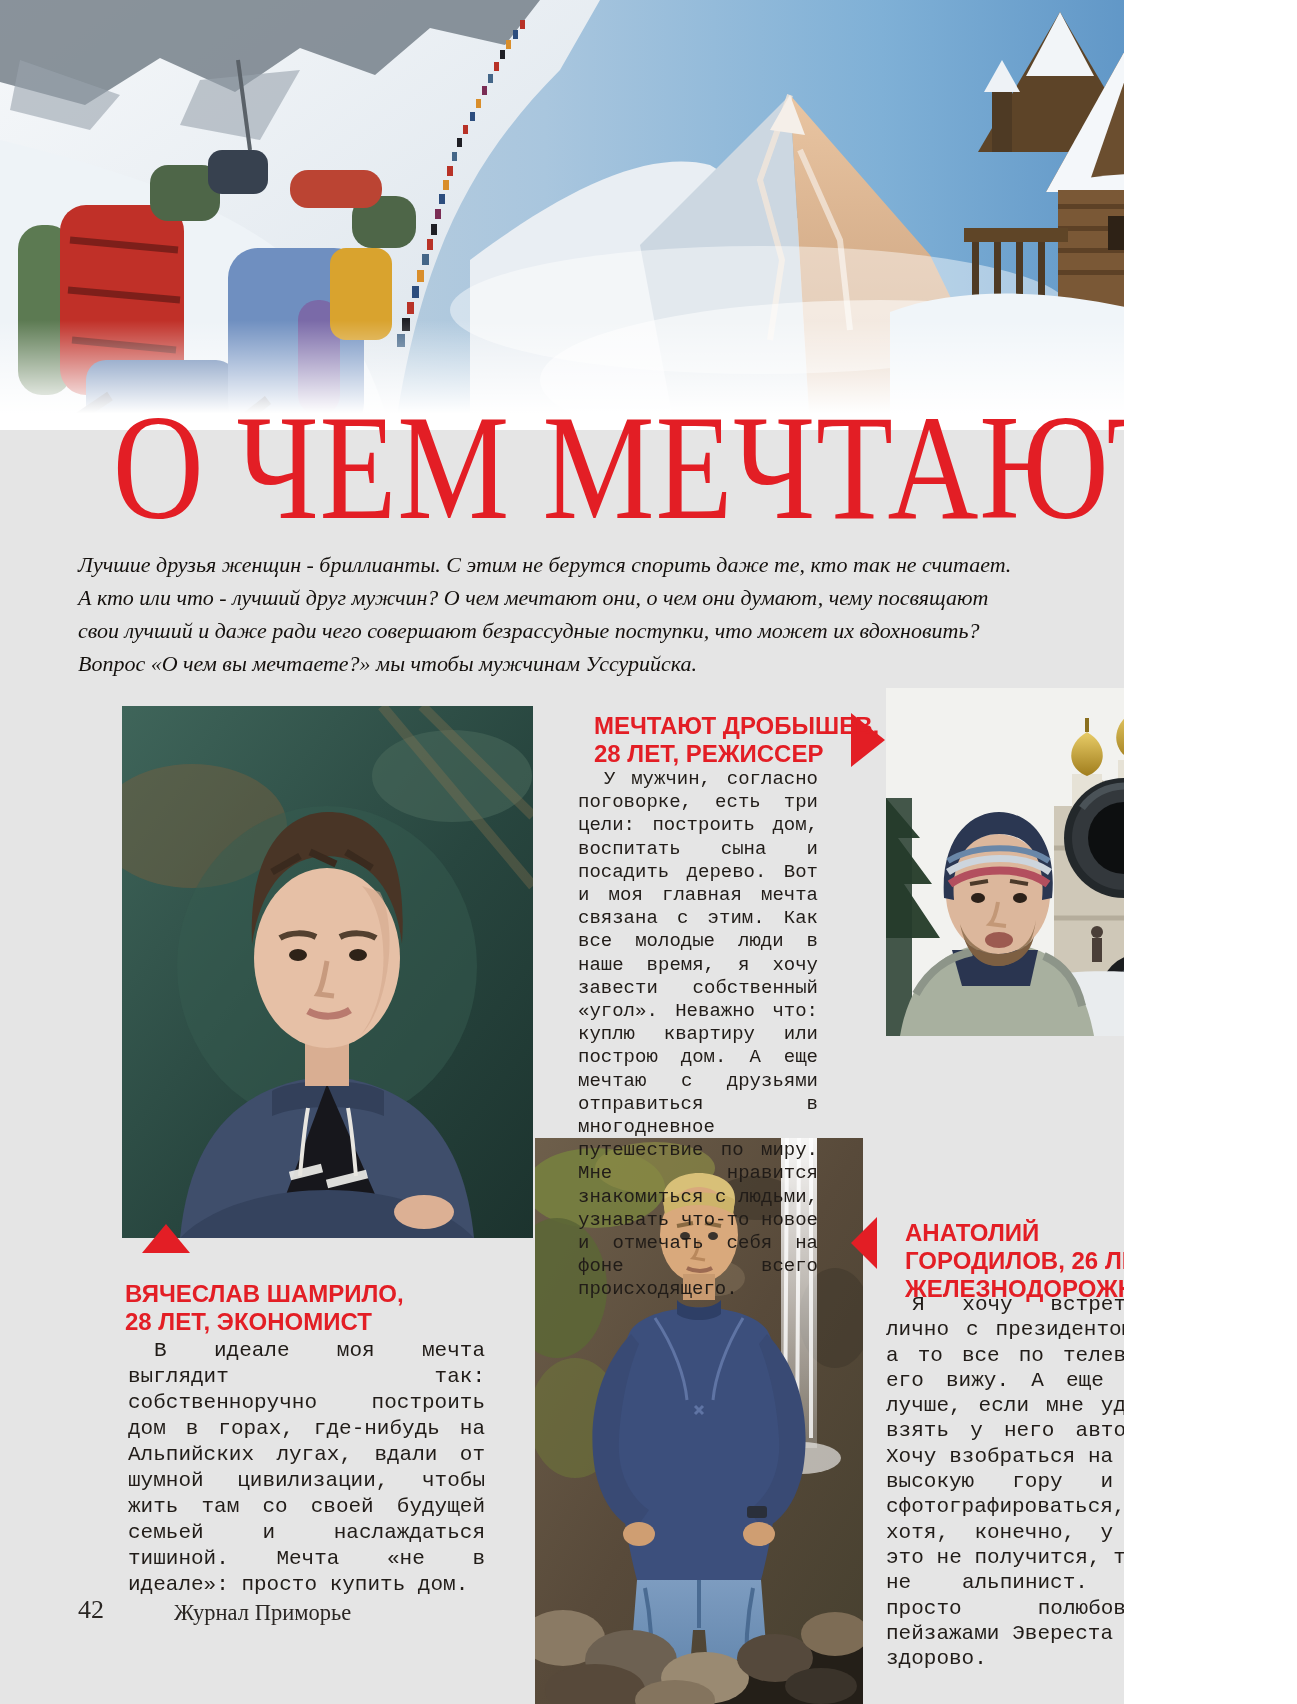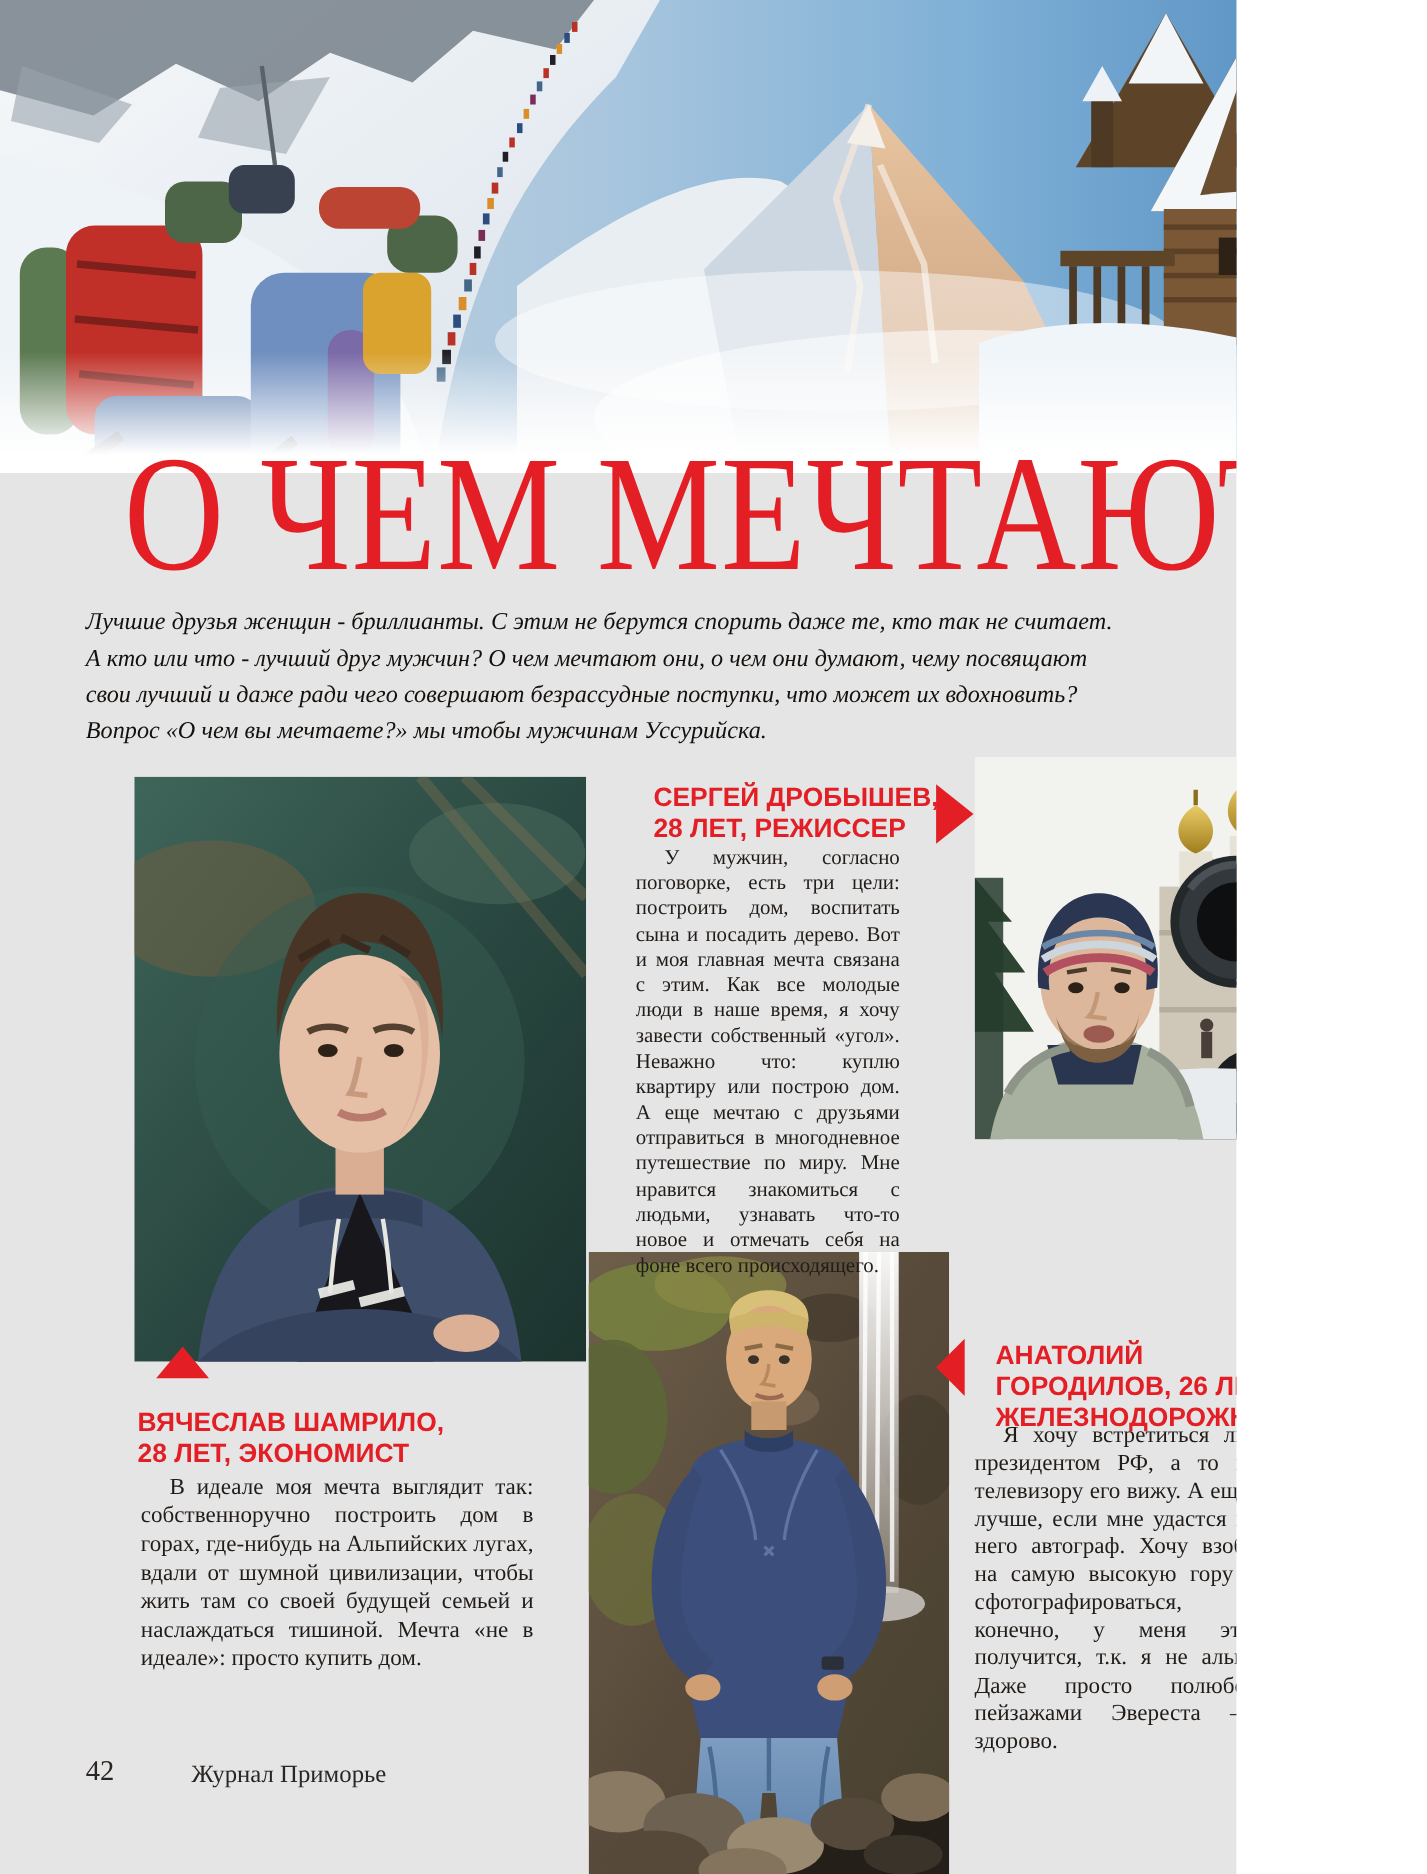--- a/index.html
+++ b/index.html
@@ -42,21 +42,21 @@
     font-family:"Liberation Sans", sans-serif; font-weight:700;
     font-size:24px; line-height:28px; color:#e31e25; letter-spacing:0px;
     white-space:nowrap;
   }
   .hdr-sergey{left:594px; top:712px;}
   .hdr-vyach{left:125px; top:1280px;}
   .hdr-anat{left:905px; top:1219px;}
   
   .copy{
     text-align:justify; color:#211c18; text-indent:26px;
-    font-family:Liberation Serif, serif;
+    font-family:Liberation Mono, monospace;
   }
   .copy-sergey{left:578px; top:768px; width:240px; font-size:19px; line-height:23.2px;}
   .copy-vyach{left:104px; top:1338px; width:357px; font-size:21px; line-height:26px;margin-left:24px;}
   .copy-anat{left:886px; top:1292px; width:303px; font-size:21px; line-height:25.3px;}
   
   .page-num{left:78px; top:1595px; font-size:26px; color:#2a2623;}
   .mag-name{left:137px; top:1600px; font-size:22.5px; color:#2a2623;margin-left:37px;}
 </style>
 </head>
 <body>
@@ -353,21 +353,21 @@
         <ellipse cx="286" cy="548" rx="36" ry="18" fill="#3a332a"></ellipse>
       </g>
     </svg>
   </div>
 
   <div class="abs tri tri-right"></div>
   <div class="abs tri tri-up"></div>
   <div class="abs tri tri-left"></div>
 
   <div class="abs hdr hdr-sergey">
-    <div>СЕРГЕЙ ДРОБЫШЕВ,</div>
+    <div>МЕЧТАЮТ ДРОБЫШЕВ,</div>
     <div>28 ЛЕТ, РЕЖИССЕР</div>
   </div>
   <div class="abs copy copy-sergey">У мужчин, согласно поговорке, есть три цели: построить дом, воспитать сына и посадить дерево. Вот и моя главная мечта связана с этим. Как все молодые люди в наше время, я хочу завести собственный «угол». Неважно что: куплю квартиру или построю дом. А еще мечтаю с друзьями отправиться в многодневное путешествие по миру. Мне нравится знакомиться с людьми, узнавать что-то новое и отмечать себя на фоне всего происходящего.</div>
 
   <div class="abs hdr hdr-vyach">
     <div>ВЯЧЕСЛАВ ШАМРИЛО,</div>
     <div>28 ЛЕТ, ЭКОНОМИСТ</div>
   </div>
   <div class="abs copy copy-vyach">В идеале моя мечта выглядит так: собственноручно построить дом в горах, где-нибудь на Альпийских лугах, вдали от шумной цивилизации, чтобы жить там со своей будущей семьей и наслаждаться тишиной. Мечта «не в идеале»: просто купить дом.</div>
 

